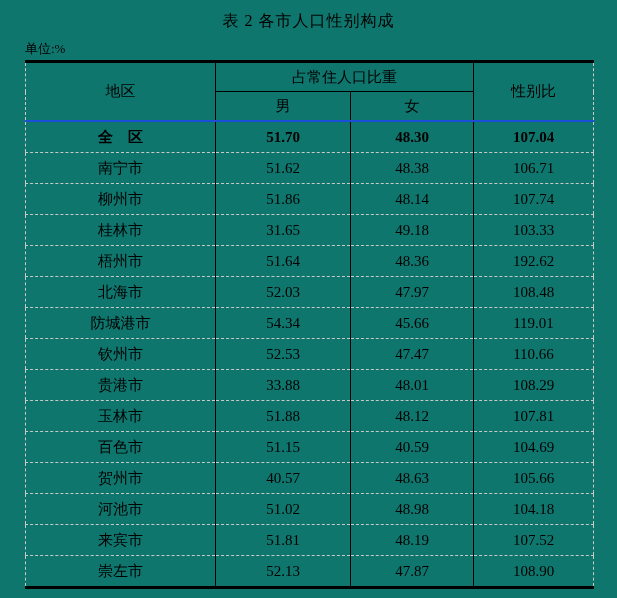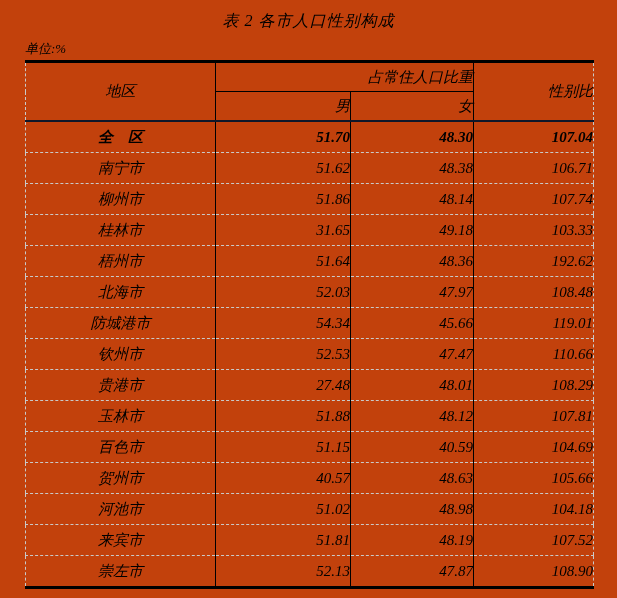--- a/index.html
+++ b/index.html
@@ -1,19 +1,19 @@
 <!DOCTYPE html>
 <html><head>
 <meta charset="utf-8">
 <style>
   html, body { margin: 0; padding: 0; background: #ffffff; }
   .doc {
-    width: 617px; height: 598px; background: #c2410c; color: #000;
+    width: 617px; height: 598px; background: #0f766e; color: #000;
     font-family: "Liberation Serif", "DejaVu Serif", serif;
-    overflow: hidden; position: relative; font-style: italic;
+    overflow: hidden; position: relative;
   }
   .title {
     padding-top: 12px; text-align: center;
     font-size: 16px; line-height: 18px; letter-spacing: 1px;
   }
   .unit {
     width: 568px; margin: 11px 0 3px 25px;
     text-align: left; font-size: 13px; line-height: 16px;
   }
   table.stat {
@@ -22,22 +22,22 @@
     border-top: 3px solid #000; border-bottom: 3px solid #000;
     border-left: 1px dashed #c9c9c9; border-right: 1px dashed #c9c9c9;
   }
   col.c1 { width: 190px; } col.c2 { width: 135px; }
   col.c3 { width: 123px; } col.c4 { width: 120px; }
   th, td {
     font-size: 15px; font-weight: normal; text-align: center;
     padding: 0; color: #000;
   }
   thead th { height: 28px; }
-  .bl { border-left: 1px solid #000; text-align: right; }
-  .hb { border-bottom: 2px solid #0f172a; }
+  .bl { border-left: 1px solid #000; }
+  .hb { border-bottom: 2px solid #1d4ed8; }
   .cell-group { border-bottom: 1px solid #000; }
   tbody td { height: 30px; border-top: 1px dashed #c9c9c9; }
   tbody tr.total-row td { font-weight: bold; }
 </style>
 </head>
 <body>
 
 <div class="doc">
   <div class="title">表 2 各市人口性别构成</div>
   <div class="unit">单位:%</div>
@@ -104,21 +104,21 @@
         <td class="bl">119.01</td>
       </tr>
       <tr>
         <td>钦州市</td>
         <td class="bl">52.53</td>
         <td class="bl">47.47</td>
         <td class="bl">110.66</td>
       </tr>
       <tr>
         <td>贵港市</td>
-        <td class="bl">27.48</td>
+        <td class="bl">33.88</td>
         <td class="bl">48.01</td>
         <td class="bl">108.29</td>
       </tr>
       <tr>
         <td>玉林市</td>
         <td class="bl">51.88</td>
         <td class="bl">48.12</td>
         <td class="bl">107.81</td>
       </tr>
       <tr>

